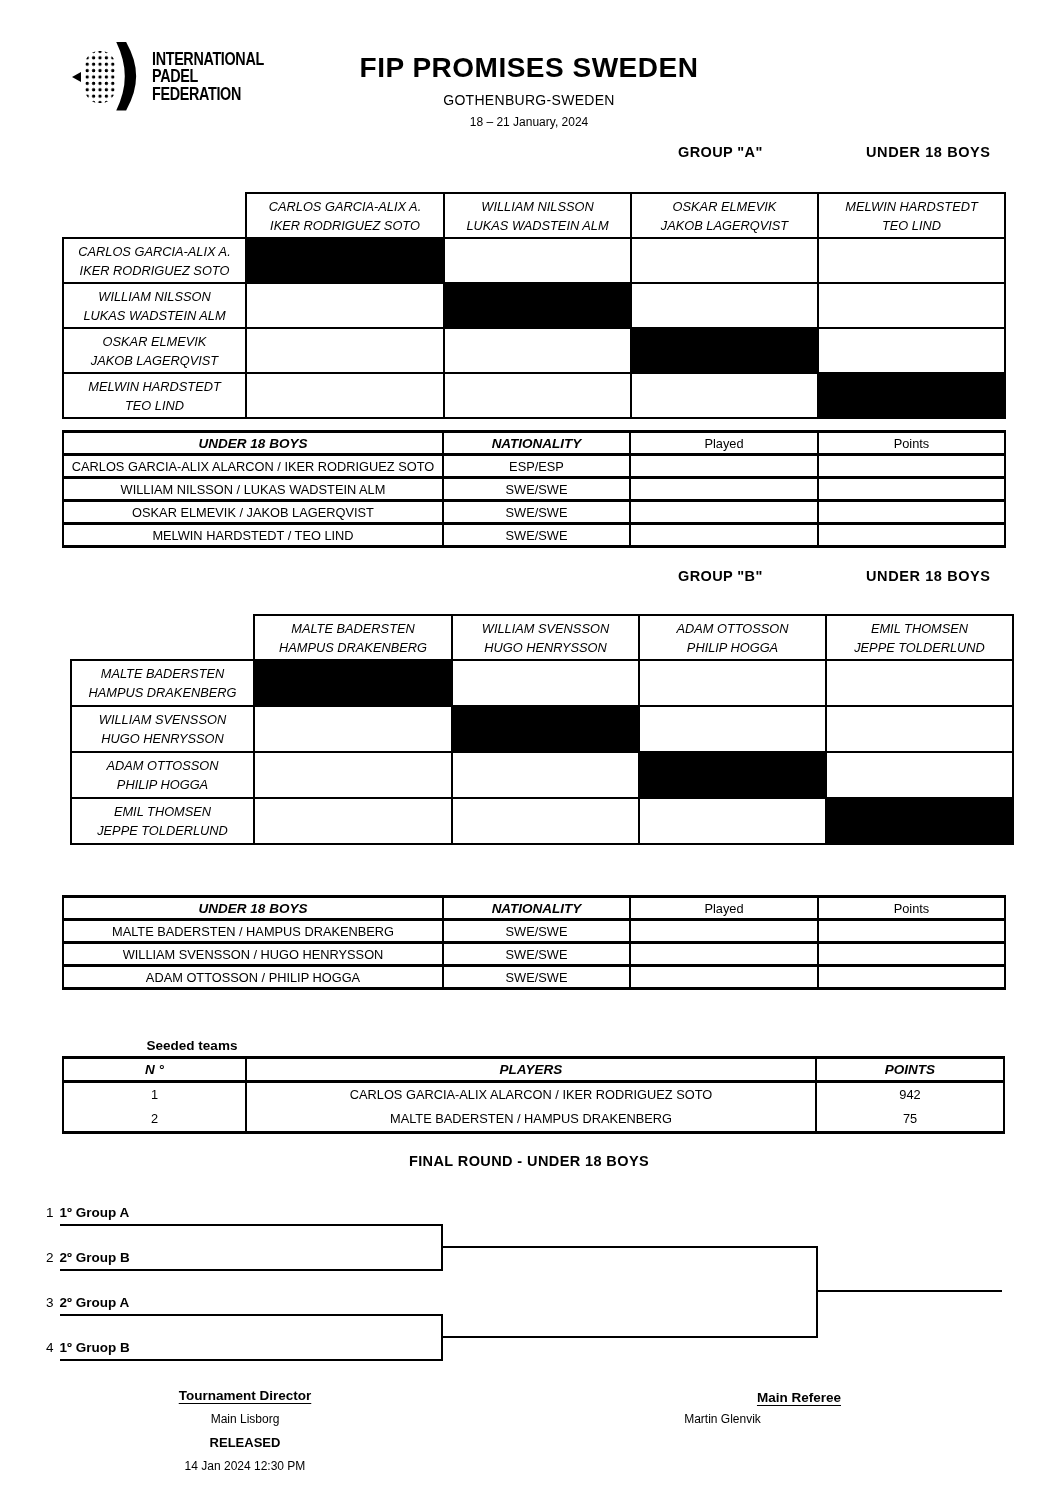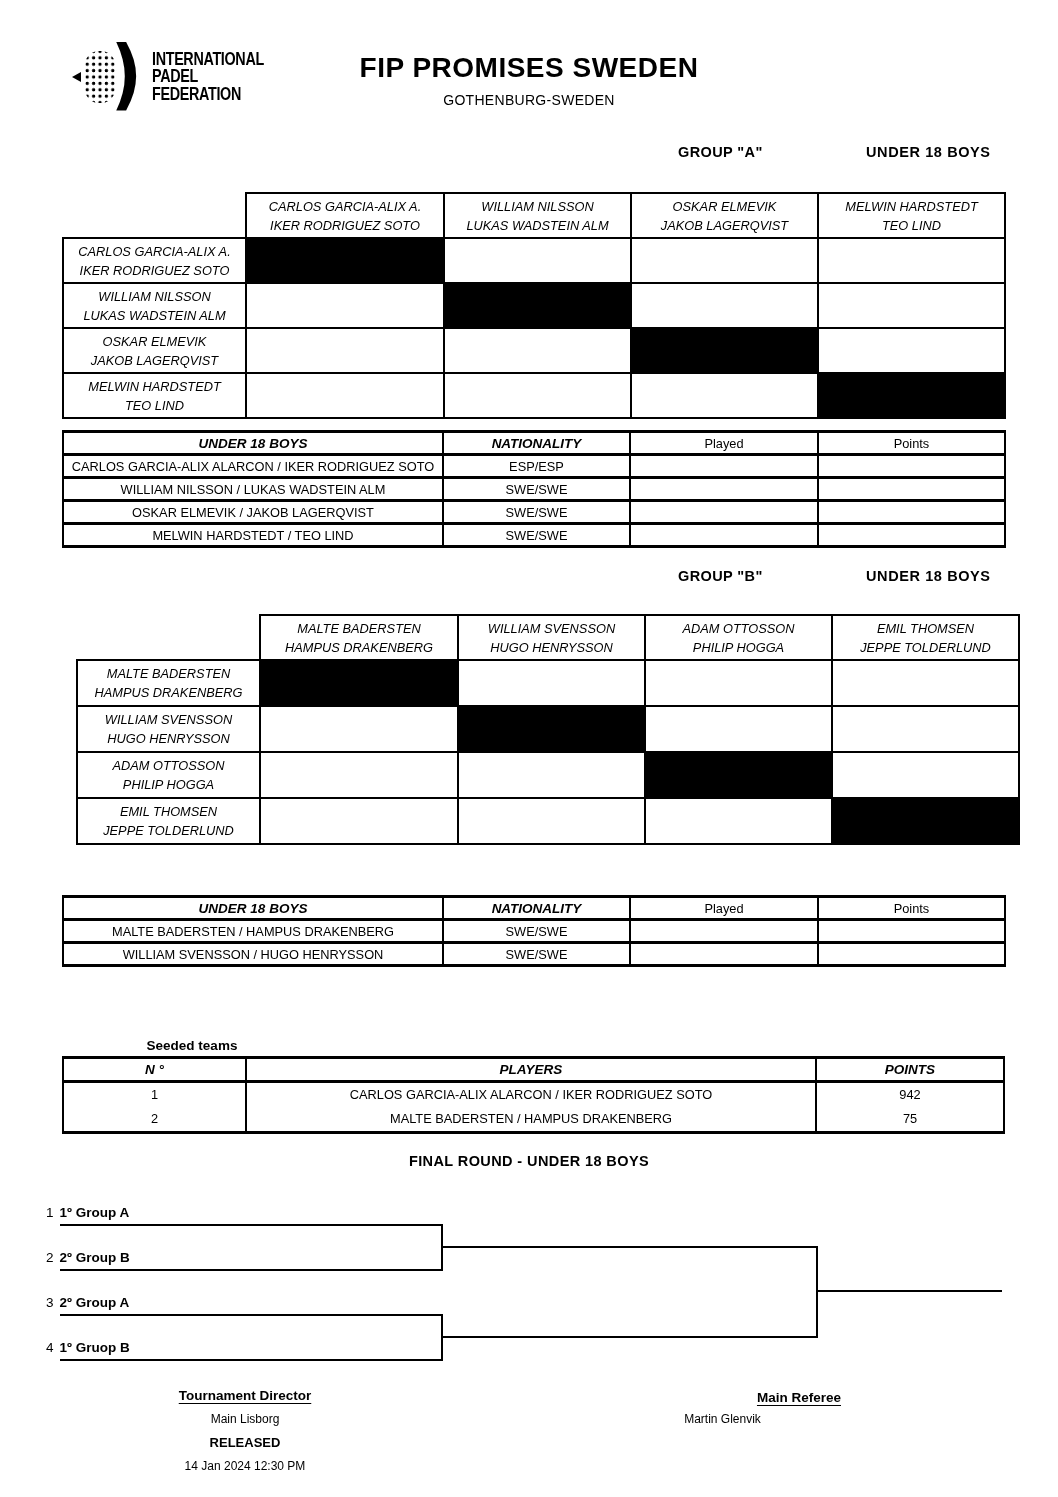--- a/index.html
+++ b/index.html
@@ -83,20 +83,21 @@
     <div class="logo-paren">)</div>
     <div class="logo-text">
       <div>INTERNATIONAL</div>
       <div>PADEL</div>
       <div>FEDERATION</div>
     </div>
   </div>
 
   <div id="title" class="abs">FIP PROMISES SWEDEN</div>
   <div id="subtitle" class="abs">GOTHENBURG-SWEDEN</div>
+  <div id="dates" class="abs">18 – 21 January, 2024</div>
 
   <div class="abs group-label" style="left:678px; top:144px;">GROUP "A"</div>
   <div class="abs group-category" style="left:866px; top:144px;">UNDER 18 BOYS</div>
 
   <table class="matrix abs" style="left:62px; top:192px;">
     <colgroup>
         <col style="width:183px">
         <col style="width:198px">
         <col style="width:187px">
         <col style="width:187px">
@@ -202,21 +203,21 @@
       <td>SWE/SWE</td>
       <td></td>
       <td></td>
     </tr>
   </tbody>
     </table>
 
   <div class="abs group-label" style="left:678px; top:568px;">GROUP "B"</div>
   <div class="abs group-category" style="left:866px; top:568px;">UNDER 18 BOYS</div>
 
-  <table class="matrix matrix-b abs" style="left:76px; top:614px;padding-left:41px;">
+  <table class="matrix matrix-b abs" style="left:70px; top:614px;padding-left:41px;">
     <colgroup>
         <col style="width:183px">
         <col style="width:198px">
         <col style="width:187px">
         <col style="width:187px">
         <col style="width:187px">
       </colgroup>
     <tbody>
         <tr style="height:45px;">
       <td class="corner"></td>
@@ -295,20 +296,26 @@
       <td>Points</td>
     </tr>
     <tr>
       <td>MALTE BADERSTEN / HAMPUS DRAKENBERG</td>
       <td>SWE/SWE</td>
       <td></td>
       <td></td>
     </tr>
     <tr>
       <td>WILLIAM SVENSSON / HUGO HENRYSSON</td>
+      <td>SWE/SWE</td>
+      <td></td>
+      <td></td>
+    </tr>
+    <tr>
+      <td>ADAM OTTOSSON / PHILIP HOGGA</td>
       <td>SWE/SWE</td>
       <td></td>
       <td></td>
     </tr>
   </tbody>
     </table>
 
   <div id="seeded-label" class="abs">Seeded teams</div>
   <table class="seeded abs" style="left:62px; top:1056px;">
     <colgroup>

